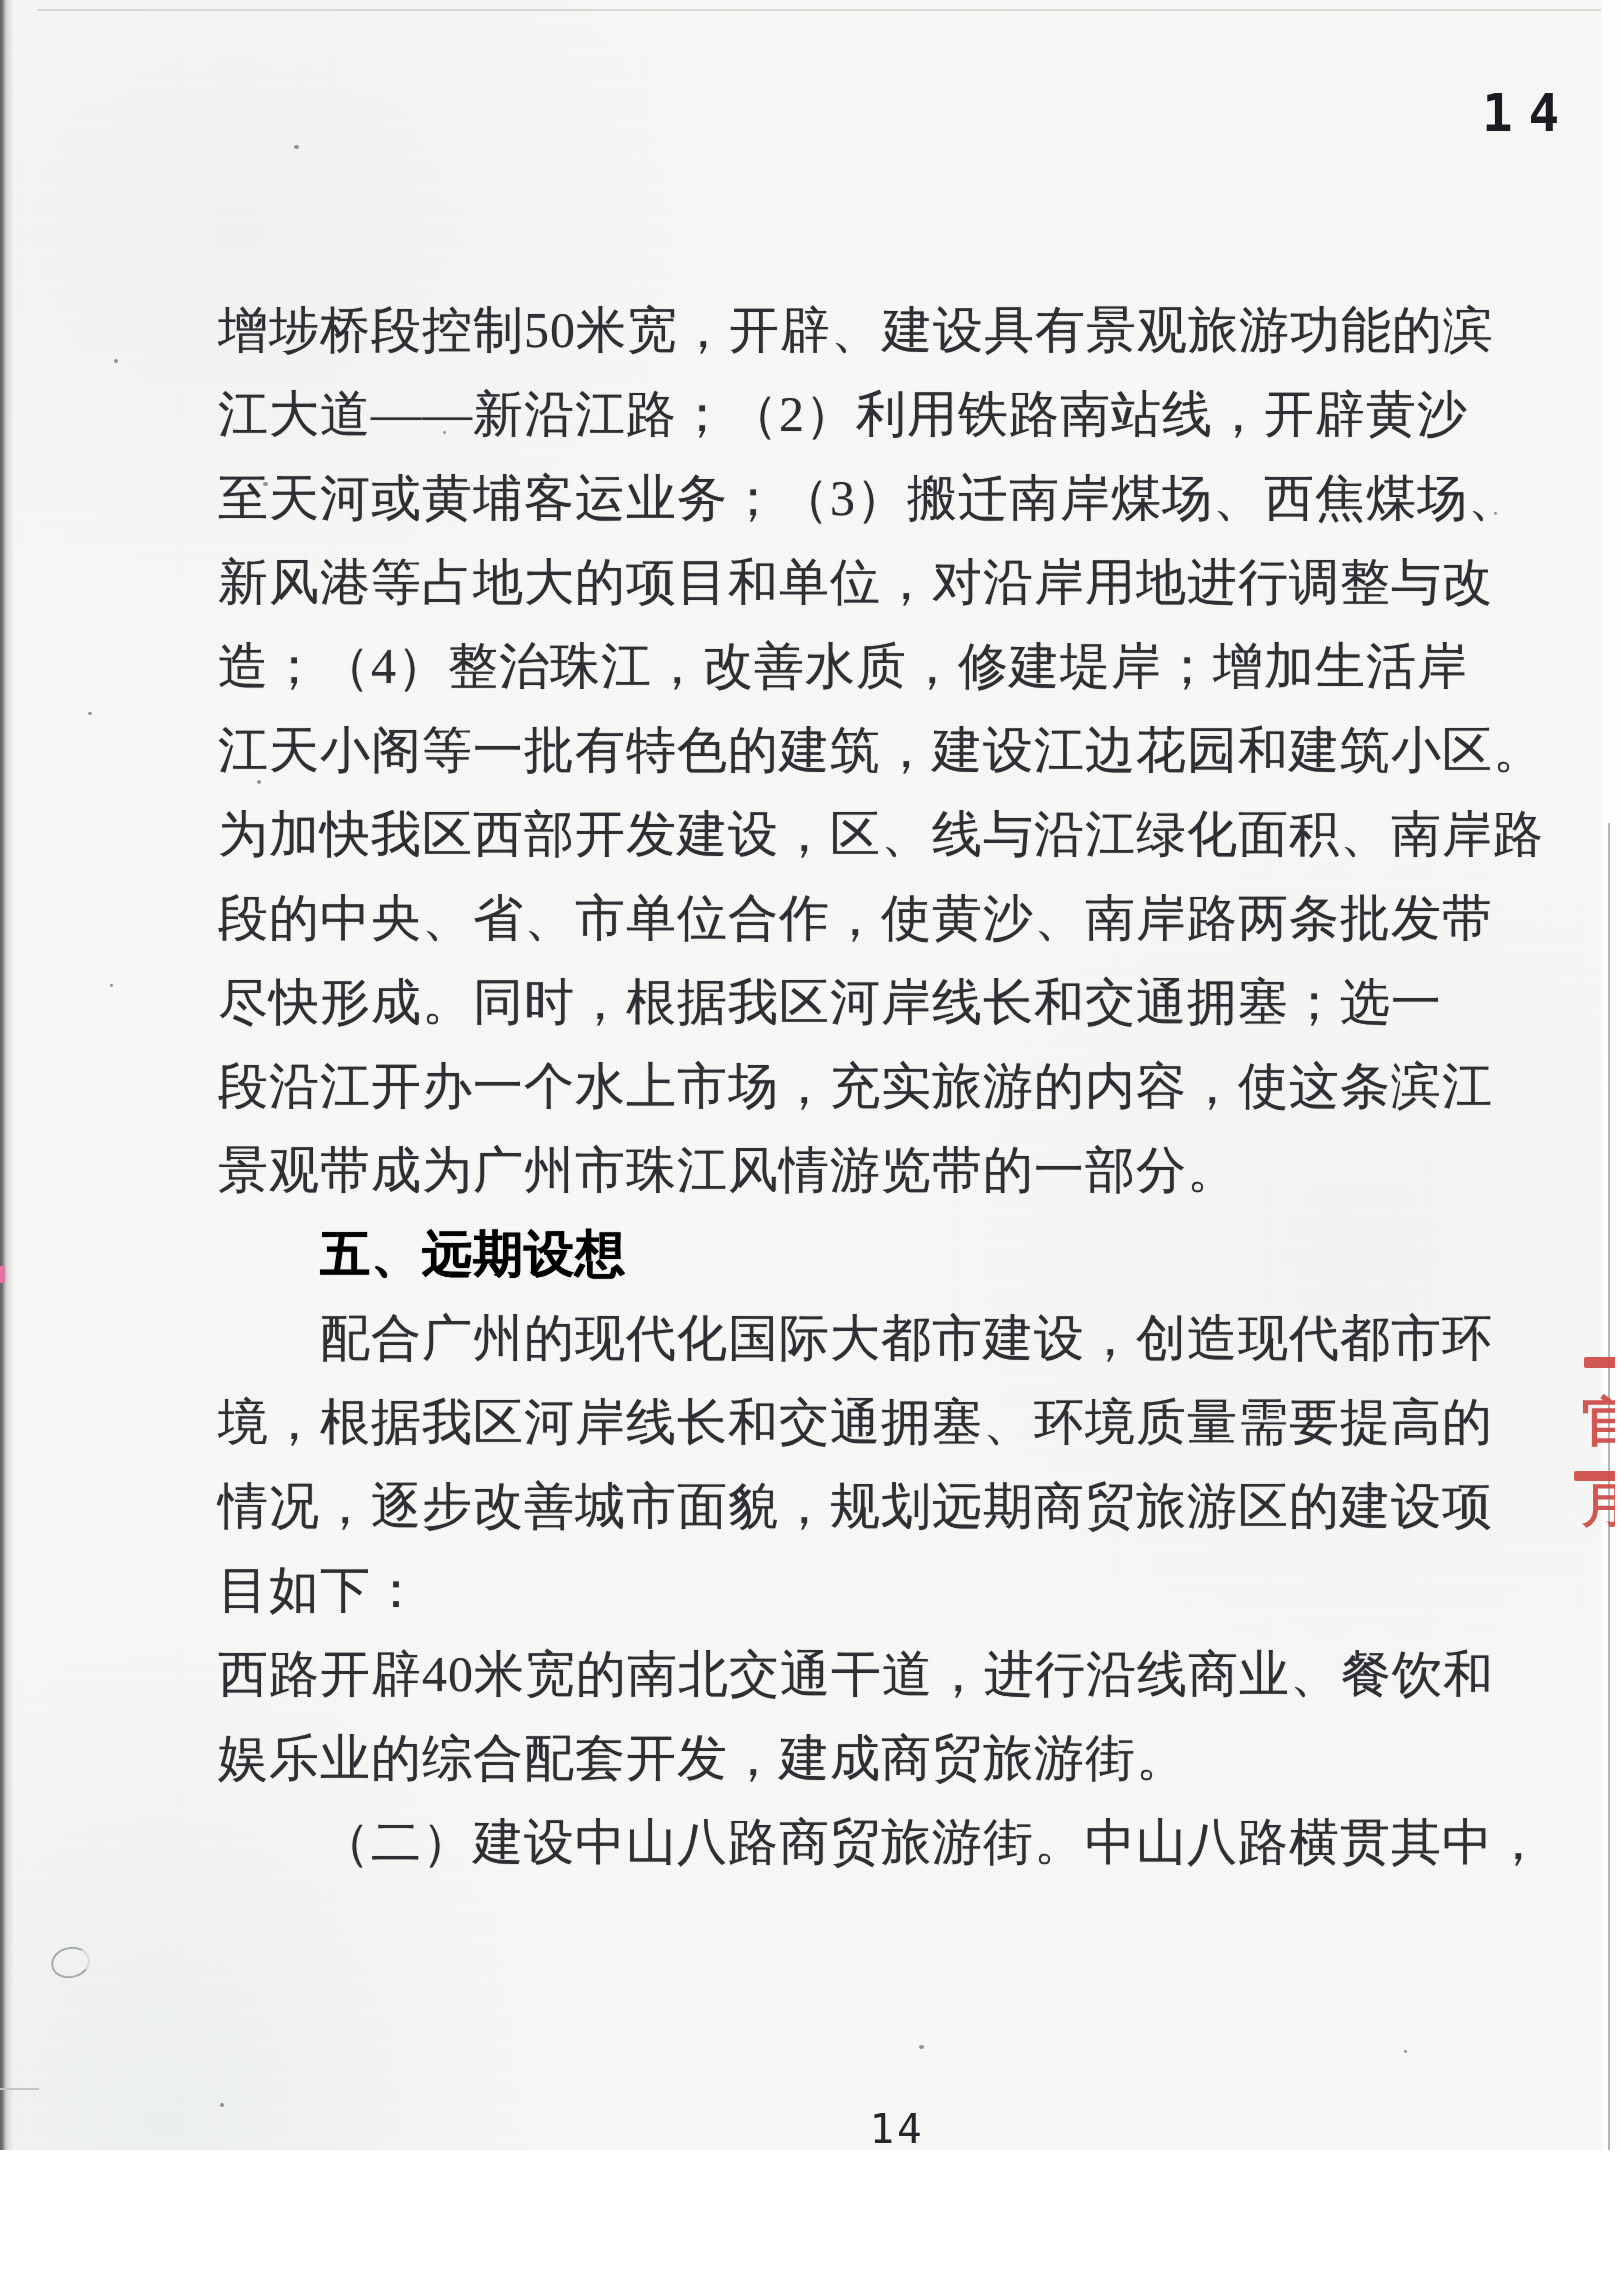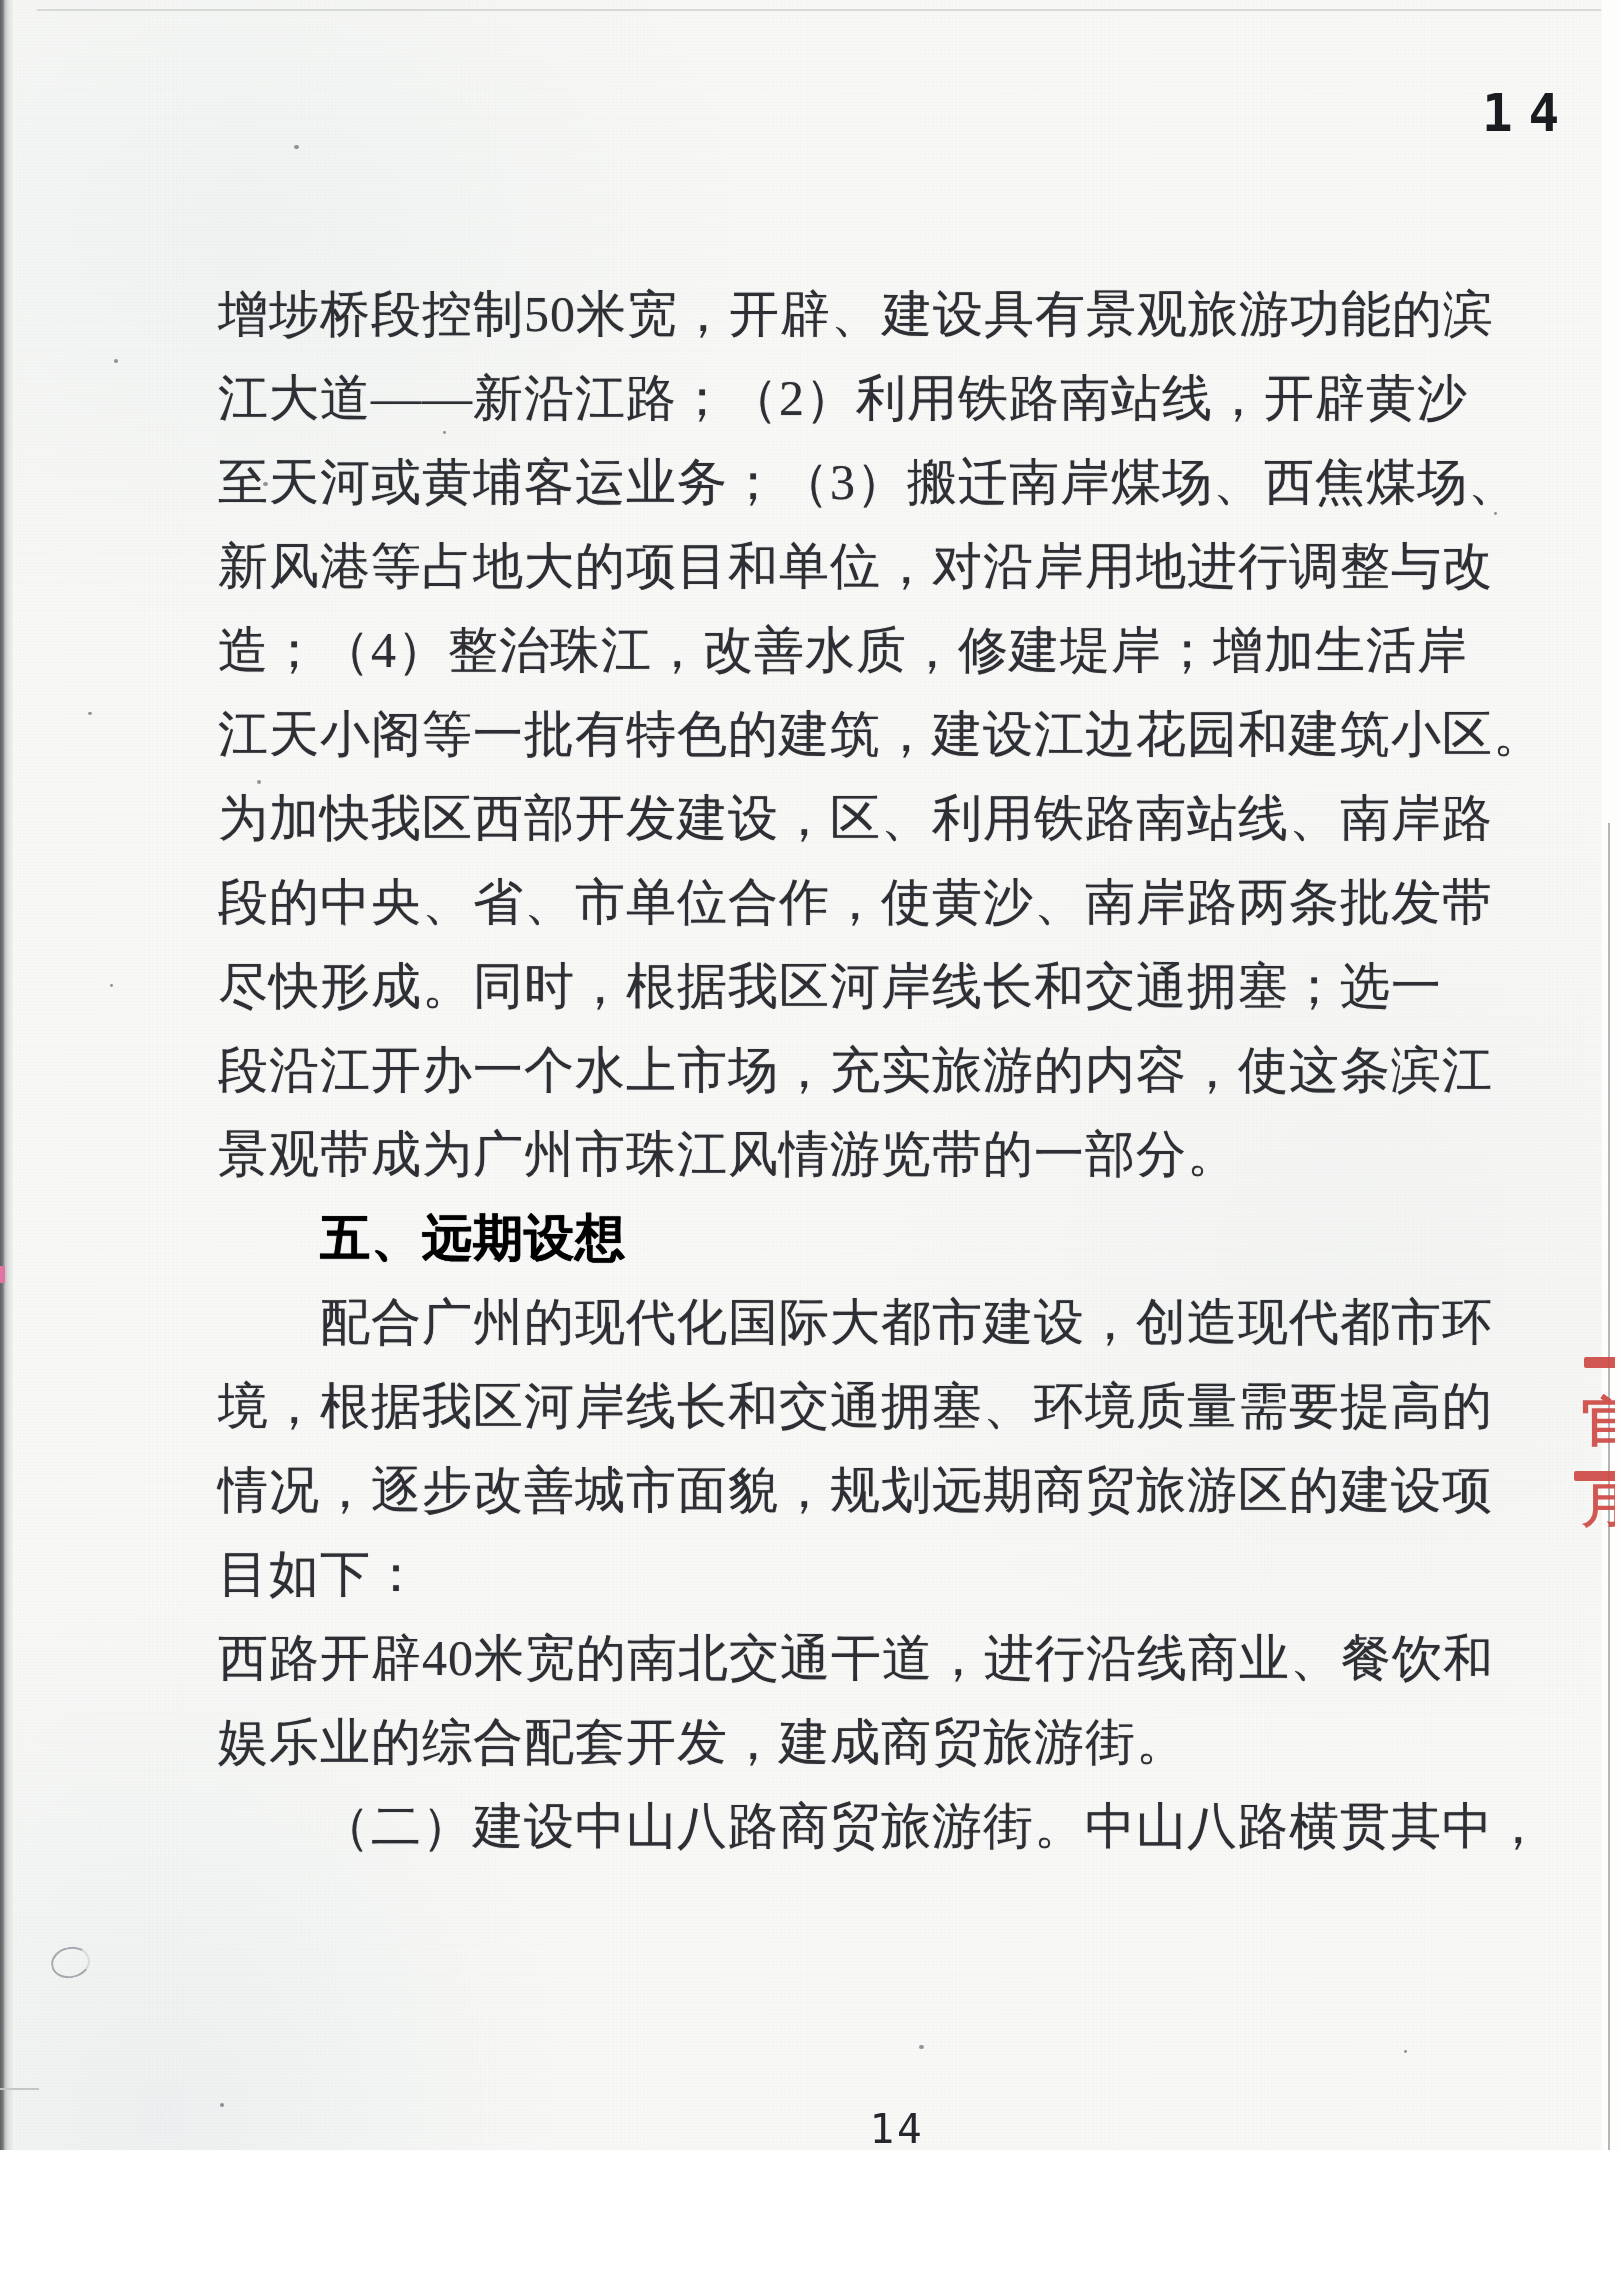--- a/index.html
+++ b/index.html
@@ -52,21 +52,21 @@
   }
   .pink-mark {
     position: absolute; left: 0px; top: 1266px;
     width: 4.9px; height: 16.7px;
     background: #e274a4;
   }
 
   
   .text-body {
     position: absolute;
-    left: 218px; top: 272px;
+    left: 218px; top: 288px;
     width: 1333px;
     color: #2e2f35;
     font-size: 50px;
     letter-spacing: 1px;
   }
   .tline {
     height: 84px;
     line-height: 84px;
     white-space: nowrap;
     text-shadow: 0 0 1px rgba(46,47,53,0.55);
@@ -145,21 +145,21 @@
 
   <div class="page-number-top">14</div>
 
   <div class="text-body">
       <div class="tline">增埗桥段控制50米宽，开辟、建设具有景观旅游功能的滨</div>
       <div class="tline">江大道——新沿江路；（2）利用铁路南站线，开辟黄沙</div>
       <div class="tline">至天河或黄埔客运业务；（3）搬迁南岸煤场、西焦煤场、</div>
       <div class="tline">新风港等占地大的项目和单位，对沿岸用地进行调整与改</div>
       <div class="tline">造；（4）整治珠江，改善水质，修建堤岸；增加生活岸</div>
       <div class="tline">江天小阁等一批有特色的建筑，建设江边花园和建筑小区。</div>
-      <div class="tline">为加快我区西部开发建设，区、利用铁路南站线、南岸路</div>
+      <div class="tline">为加快我区西部开发建设，区、线与沿江绿化面积、南岸路</div>
       <div class="tline">段的中央、省、市单位合作，使黄沙、南岸路两条批发带</div>
       <div class="tline">尽快形成。同时，根据我区河岸线长和交通拥塞；选一</div>
       <div class="tline">段沿江开办一个水上市场，充实旅游的内容，使这条滨江</div>
       <div class="tline">景观带成为广州市珠江风情游览带的一部分。</div>
       <div class="tline indent bold">五、远期设想</div>
       <div class="tline indent">配合广州的现代化国际大都市建设，创造现代都市环</div>
       <div class="tline">境，根据我区河岸线长和交通拥塞、环境质量需要提高的</div>
       <div class="tline">情况，逐步改善城市面貌，规划远期商贸旅游区的建设项</div>
       <div class="tline">目如下：</div>
       <div class="tline">西路开辟40米宽的南北交通干道，进行沿线商业、餐饮和</div>

